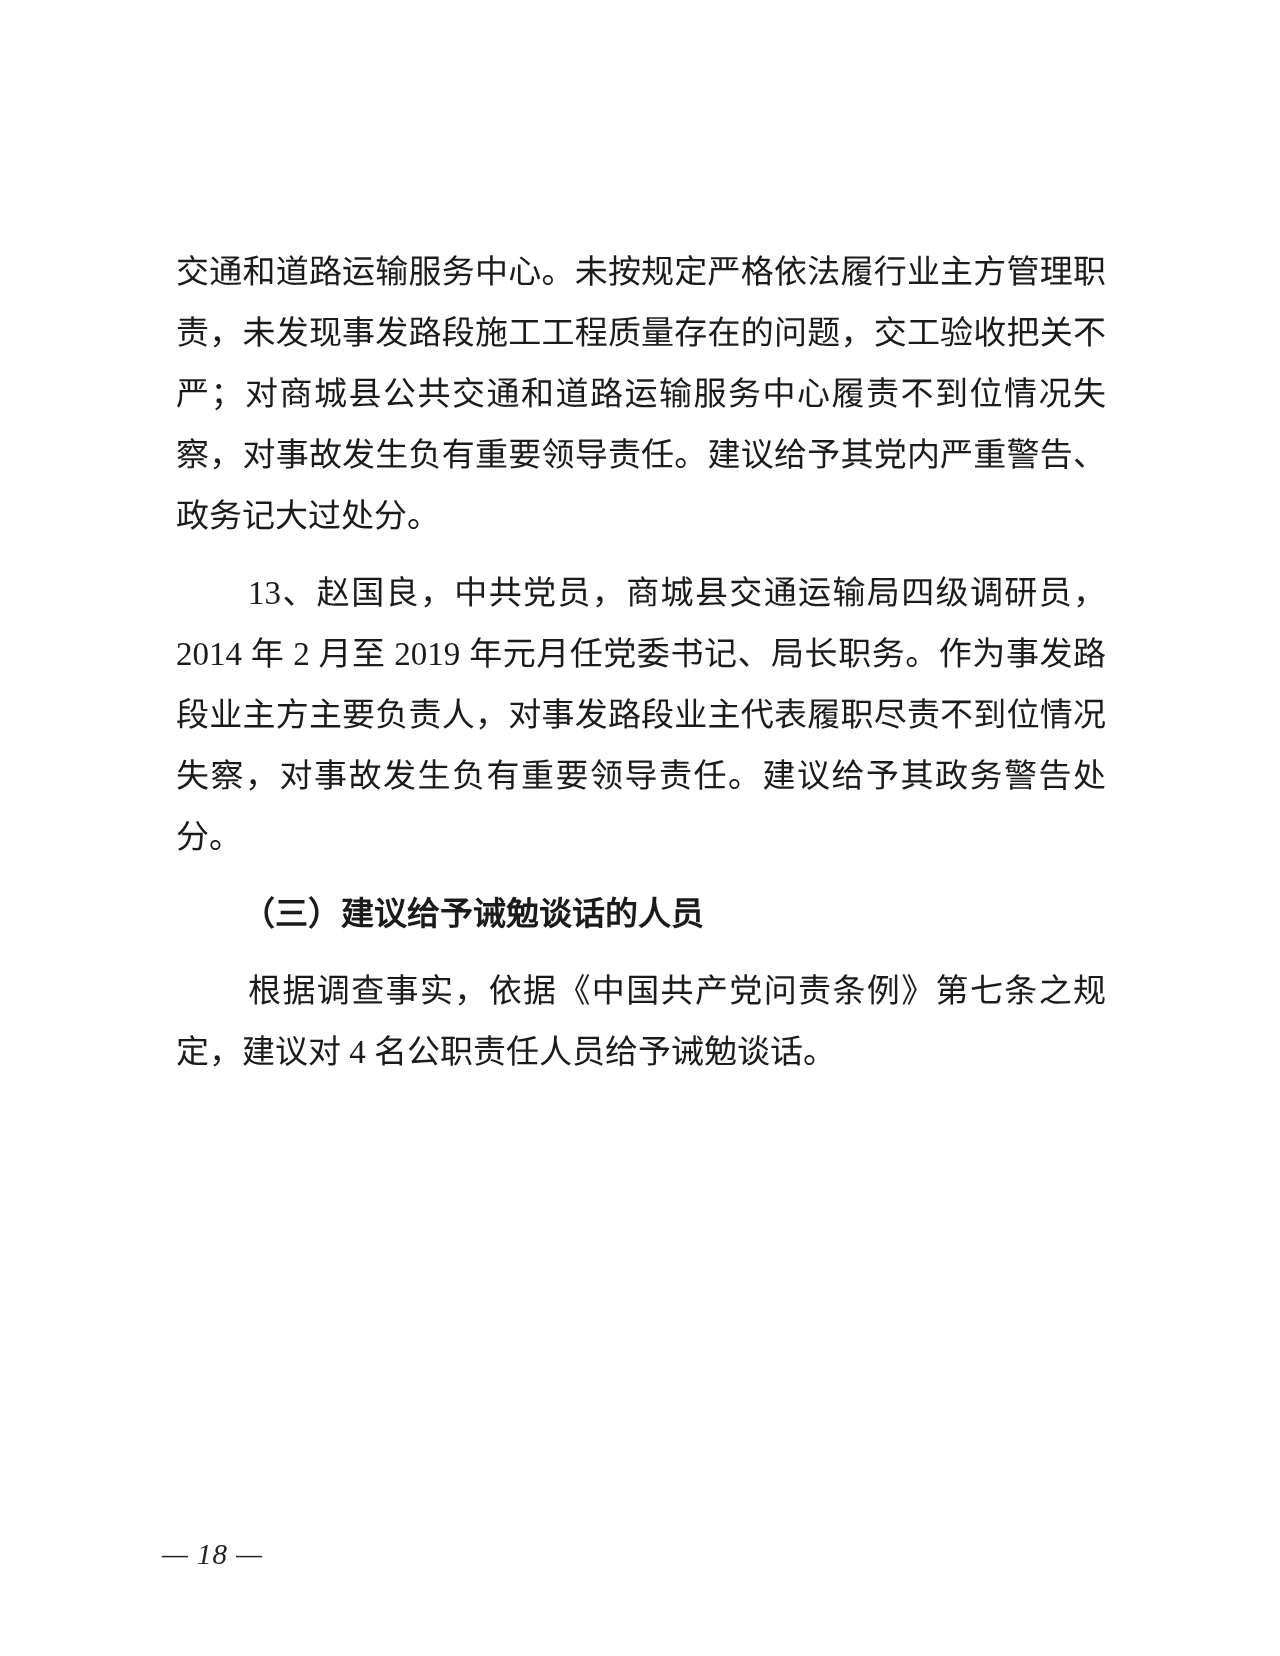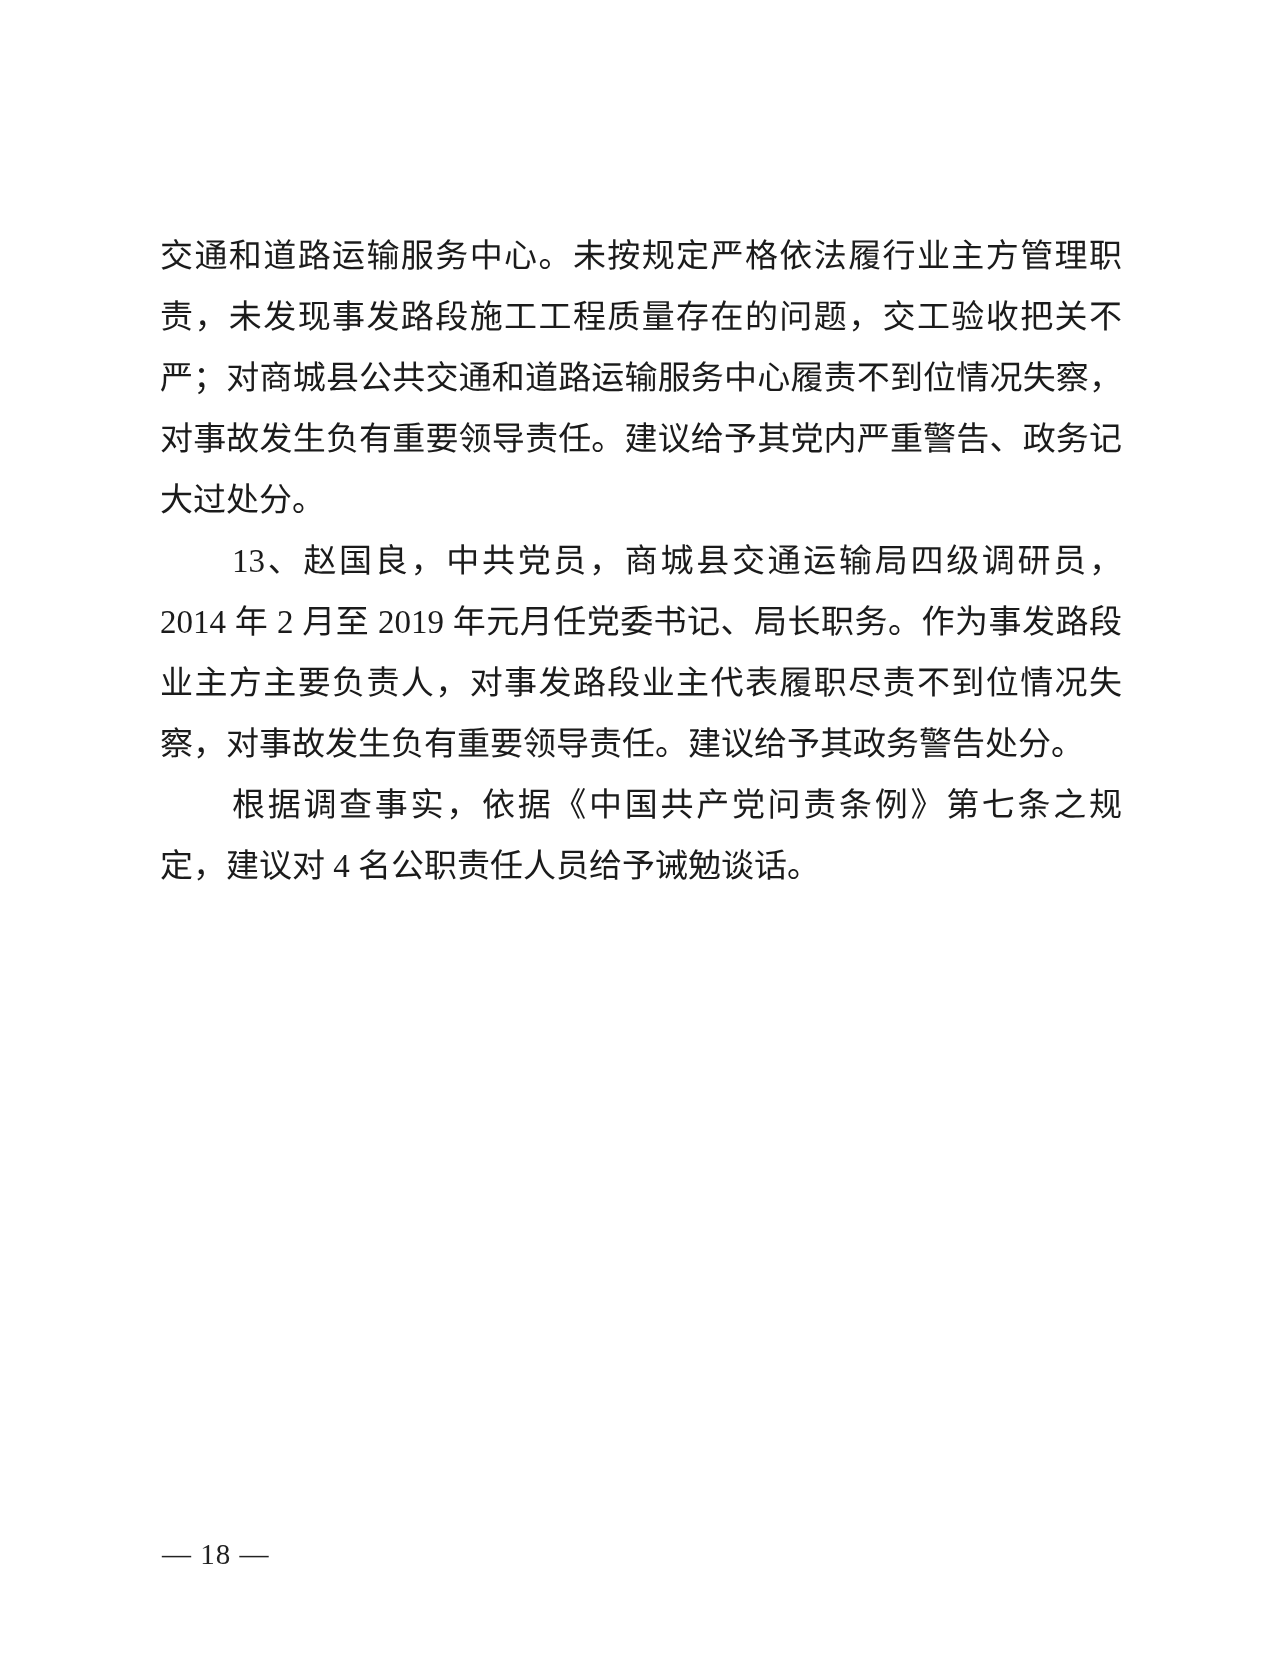--- a/index.html
+++ b/index.html
@@ -21,52 +21,54 @@
     top: 226px;
     width: 962px;
     font-family: "Liberation Serif", "DejaVu Serif", serif;
     font-size: 33px;
     line-height: 61px;
     text-align: justify;
     text-justify: inter-character;
     color: #1b1b1b;
   }
   .doc-content p {
-    margin: 0;
+    margin: 16px;
     padding: 0;
   }
   .para-indent {
     text-indent: 72px;
   }
   .section-heading {
     font-weight: bold;
     text-indent: 66px;
   }
   .page-footer {
     position: absolute;
     left: 162px;
     top: 1534px;
     font-family: "Liberation Serif", "DejaVu Serif", serif;
     font-size: 29px;
     line-height: 40px;
     letter-spacing: 1px;
     color: #222222;
+    font-style: italic;
   }
 </style>
 </head>
 <body>
 
 <div class="sheet">
 
   <main class="doc-content">
 
     <p>交通和道路运输服务中心。未按规定严格依法履行业主方管理职责，未发现事发路段施工工程质量存在的问题，交工验收把关不严；对商城县公共交通和道路运输服务中心履责不到位情况失察，对事故发生负有重要领导责任。建议给予其党内严重警告、政务记大过处分。</p>
 
     <p class="para-indent">13、赵国良，中共党员，商城县交通运输局四级调研员，2014 年 2 月至 2019 年元月任党委书记、局长职务。作为事发路段业主方主要负责人，对事发路段业主代表履职尽责不到位情况失察，对事故发生负有重要领导责任。建议给予其政务警告处分。</p>
 
+    <p class="para-indent section-heading">（三）建议给予诫勉谈话的人员</p>
 
     <p class="para-indent">根据调查事实，依据《中国共产党问责条例》第七条之规定，建议对 4 名公职责任人员给予诫勉谈话。</p>
 
 
 
   </main>
 
   <footer class="page-footer">
     <span>— 18 —</span>
   </footer>

